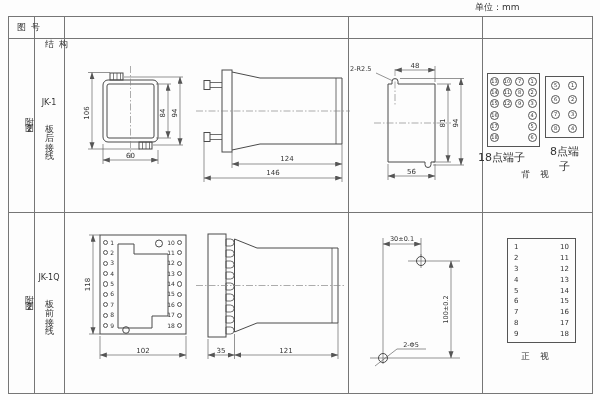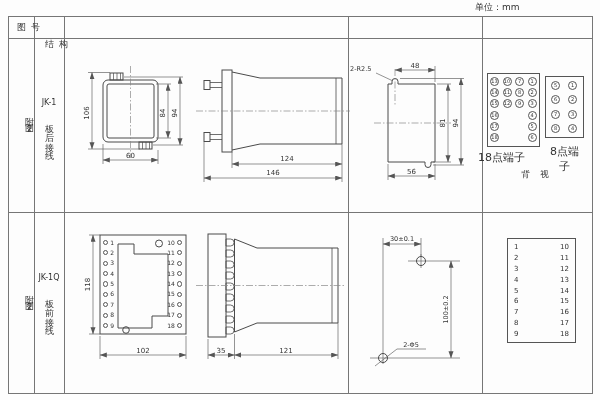--- a/index.html
+++ b/index.html
@@ -286,14 +286,15 @@
         <span>11</span>
         <span>12</span>
         <span>13</span>
         <span>14</span>
         <span>15</span>
         <span>16</span>
         <span>17</span>
         <span>18</span>
       </div>
   </div>
+  <div class="abs viewlabel" style="left:482px;top:351px;width:110px;">正 视</div>
 
 </div>
 
 </body></html>

